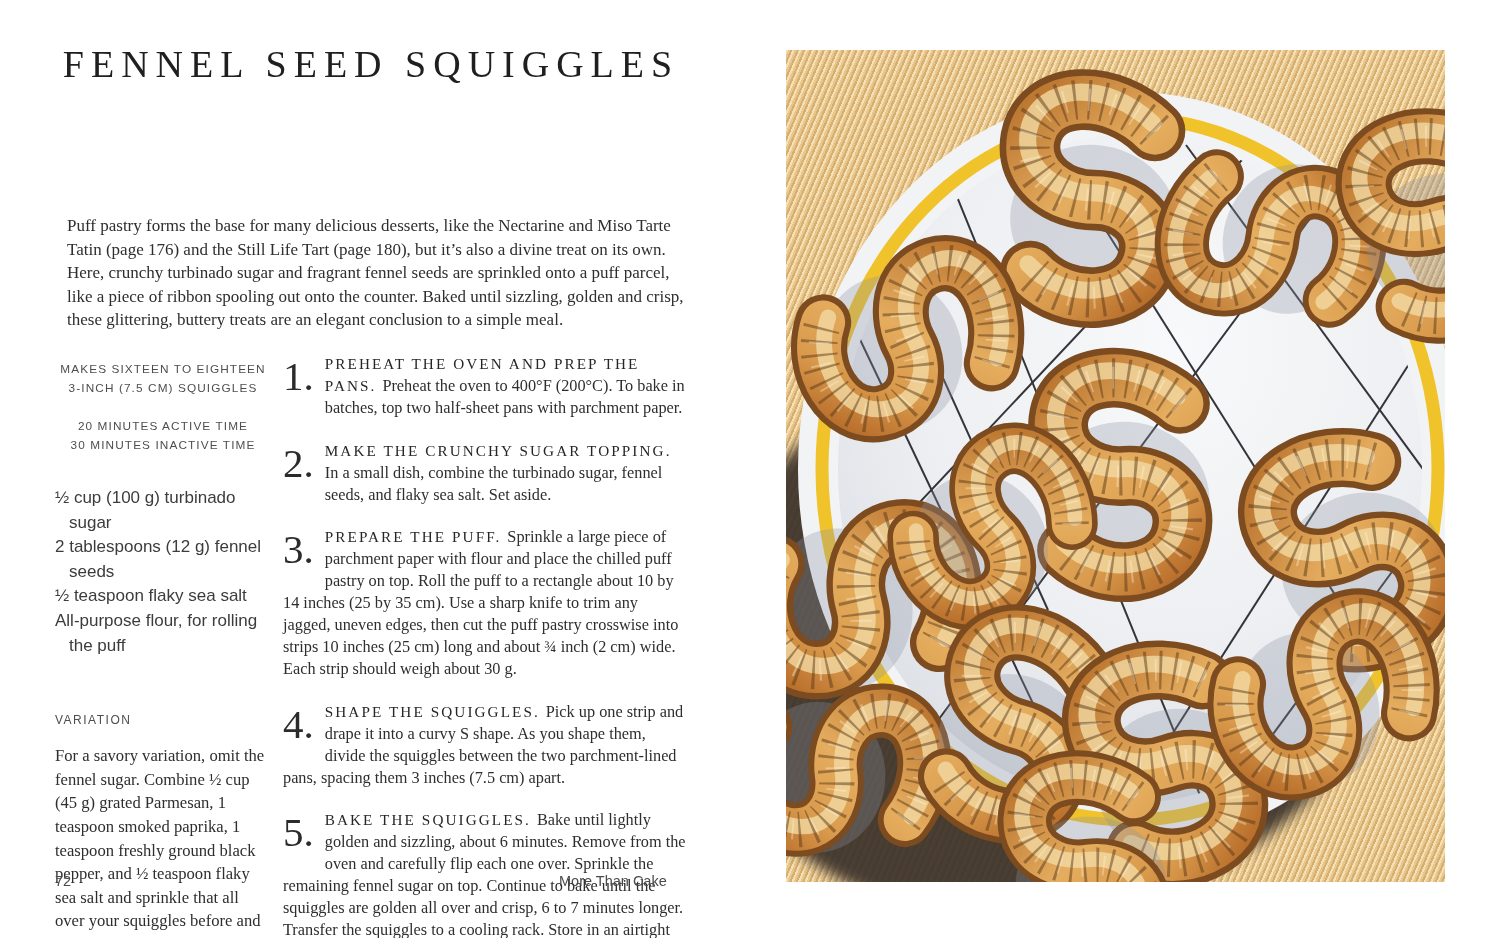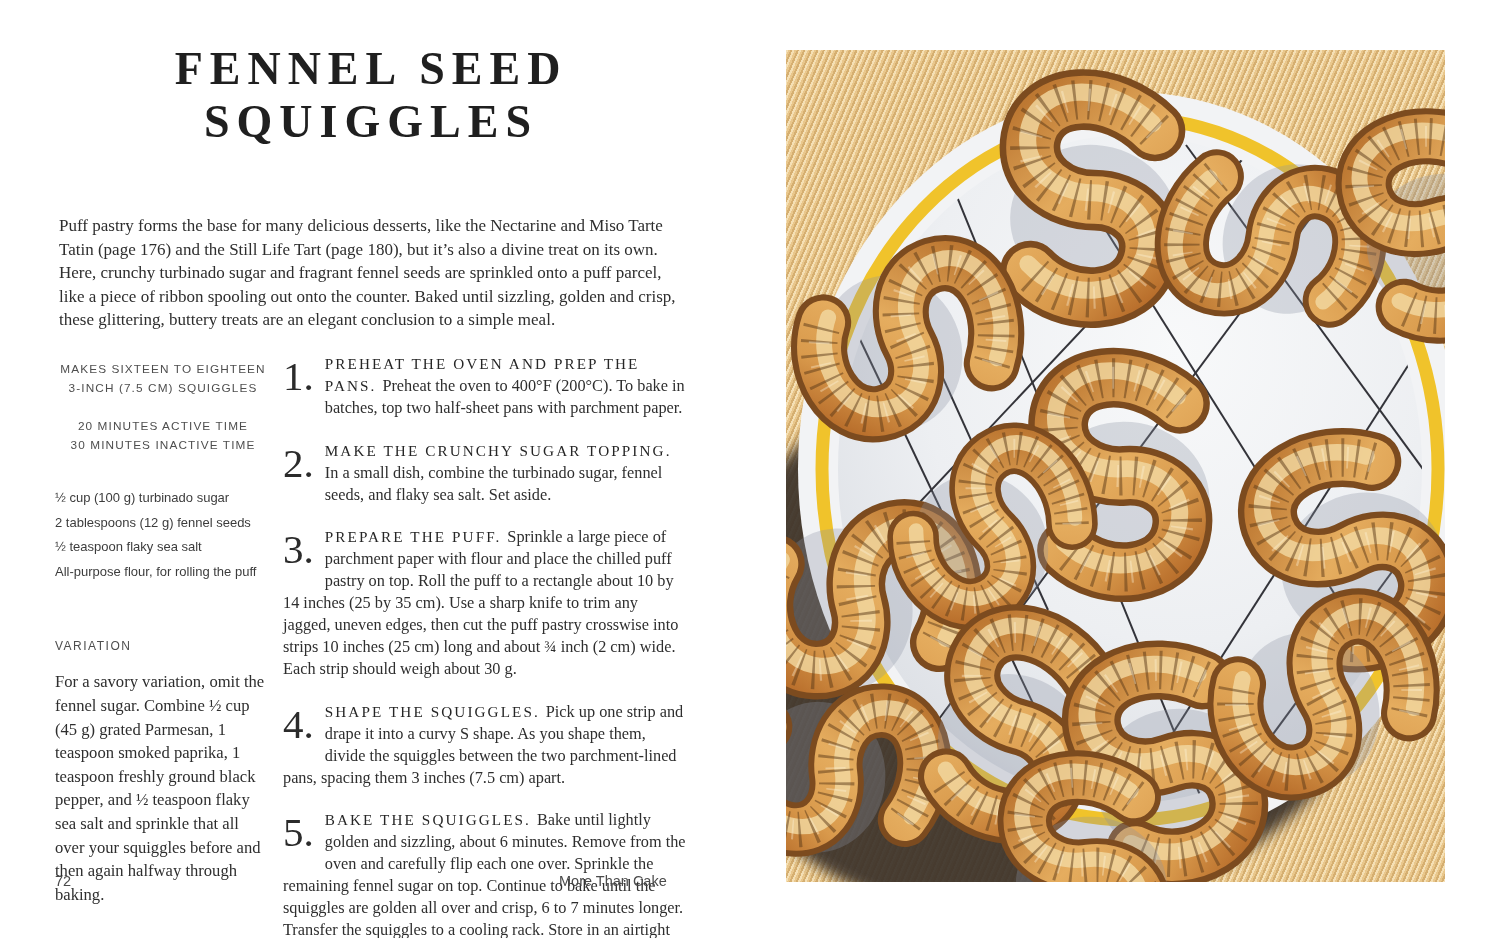--- a/index.html
+++ b/index.html
@@ -3,33 +3,33 @@
 <meta charset="utf-8">
 <style>
   html,body{margin:0;padding:0}
   body{
     width:1500px;height:938px;position:relative;background:#ffffff;
     font-family:"Liberation Serif",serif;color:#2b2b2b;overflow:hidden;
   }
   .left-page{position:absolute;left:55px;top:0;width:632px;height:938px}
   .title{
     position:absolute;top:42px;left:0;width:100%;margin:0;text-align:center;
-    font-size:46px;font-weight:700;letter-spacing:7px;color:#1f1f1f;
+    font-size:38px;font-weight:400;letter-spacing:7px;color:#1f1f1f;
   }
-  .intro{position:absolute;top:214px;left:4px;width:618px;margin:0;font-size:17px;line-height:23.6px;color:#2e2e2e}
+  .intro{position:absolute;top:214px;left:12px;width:618px;margin:0;font-size:17px;line-height:23.6px;color:#2e2e2e}
   .col-left{position:absolute;top:360px;left:0;width:216px}
   .col-right{position:absolute;top:353px;left:228px;width:406px}
   .meta-block{margin:0 0 19px 0}
   .meta-line{
     margin:0;font-family:"Liberation Sans",sans-serif;font-size:11.8px;
     letter-spacing:1.1px;line-height:19px;color:#4e4e4e;text-align:center;
   }
   .ingredients{
     list-style:none;margin:31px 0 0 0;padding:0;
-    font-family:"Liberation Sans",sans-serif;font-size:13px;line-height:24.6px;color:#3c3c3c;
+    font-family:"Liberation Sans",sans-serif;font-size:17px;line-height:24.6px;color:#3c3c3c;
   }
   .ingredients li{padding-left:14px;text-indent:-14px}
   .variation-head{
     margin:55px 0 0 0;font-family:"Liberation Sans",sans-serif;font-size:12px;
     letter-spacing:1.5px;color:#4e4e4e;font-weight:400;
   }
   .variation-body{margin:17px 0 0 0;font-size:16.6px;line-height:23.6px;color:#2e2e2e}
   .step{margin-bottom:21px}
   .step::after{content:"";display:block;clear:both}
   .step .num{float:left;font-size:41px;line-height:41px;margin:3px 11px 0 0;color:#2b2b2b}

